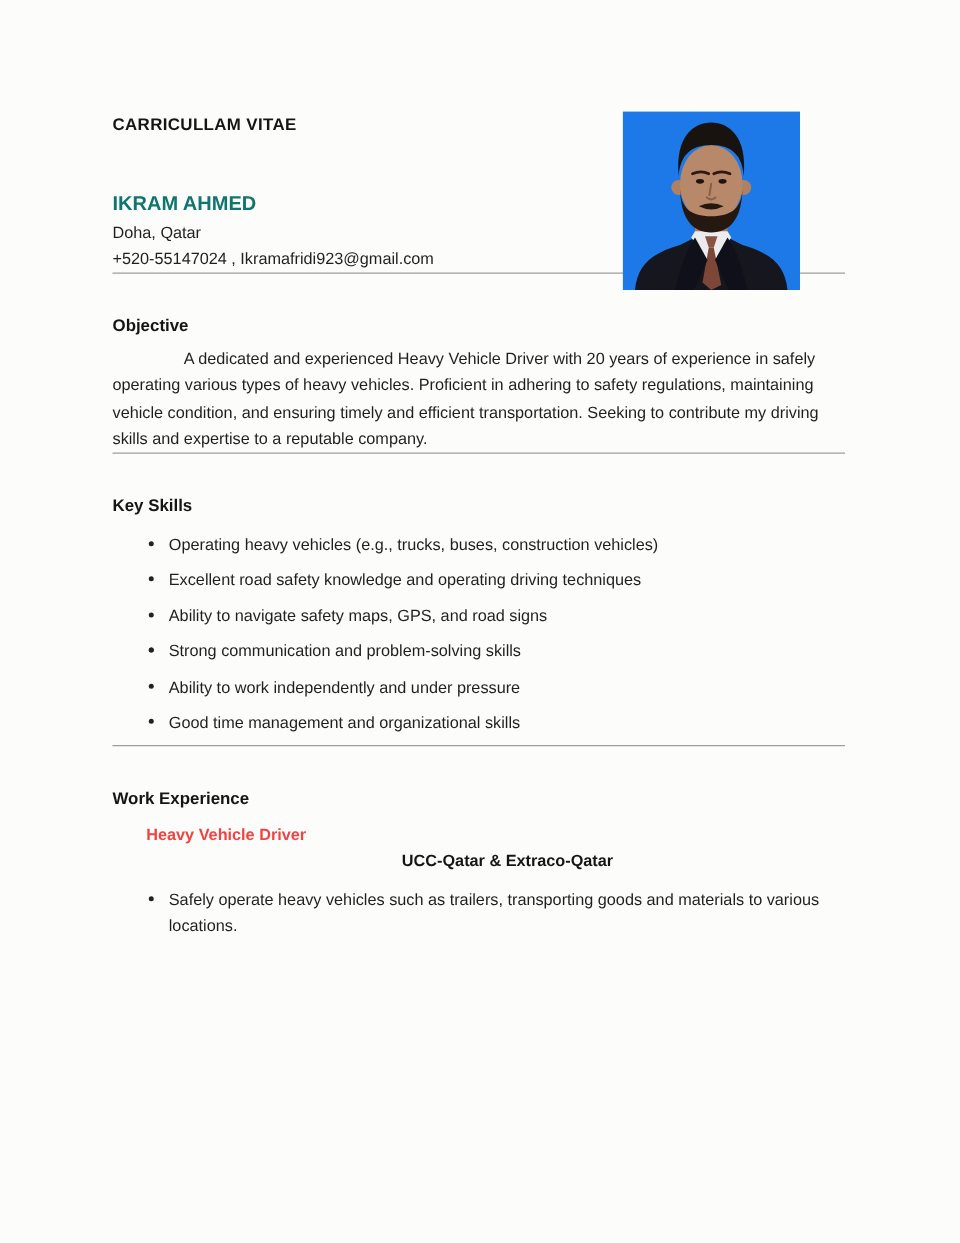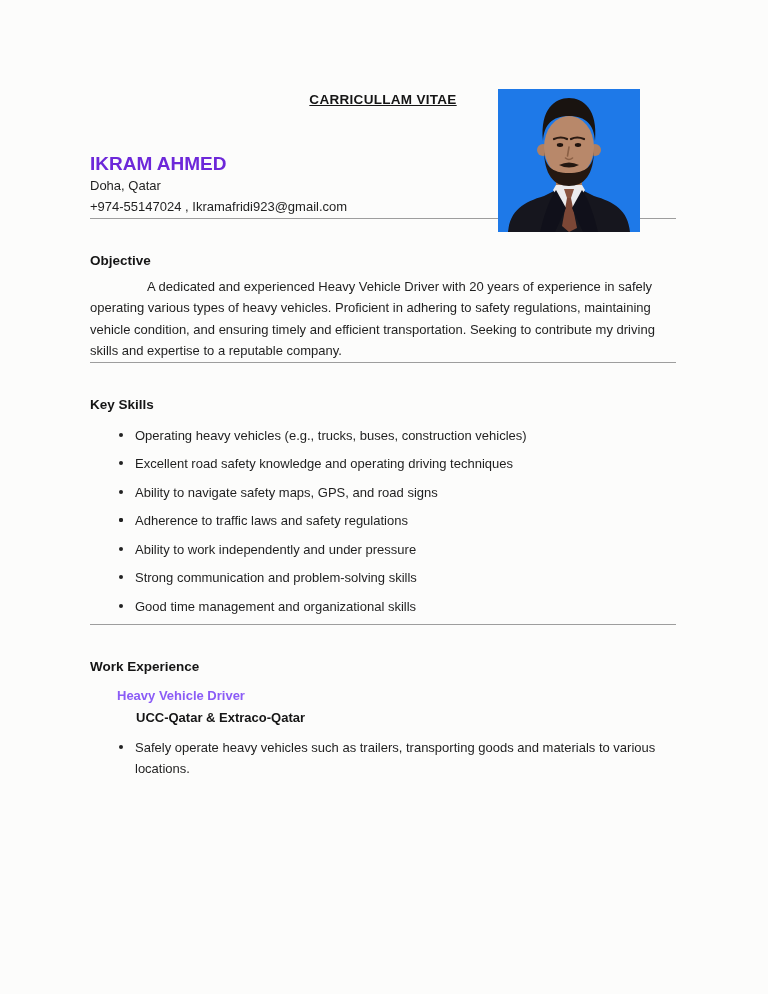--- a/index.html
+++ b/index.html
@@ -16,33 +16,31 @@
     background:#fcfcfb;
     overflow:hidden;
   }
   .content {
     position:absolute;
     left:90px; top:0;
     width:586px;
     padding-top:92px;
   }
   .doc-title {
-    text-align:center;
     font-weight:700;
     font-size:13.5px;
     letter-spacing:.3px;
     color:#151515;
-    text-decoration:underline;
   }
   .header-block { margin-top:46px; }
   .candidate-name {
     font-weight:700;
-    font-size:19px;
-    line-height:21.5px;
-    color:#6d28d9;
+    font-size:16px;
+    line-height:21.5px;
+    color:#0f766e;
   }
   .header-line {
     font-size:13px;
     line-height:21.5px;
   }
   hr.rule {
     border:none;
     border-top:1.5px solid #9d9d9d;
     margin:0;
   }
@@ -81,28 +79,29 @@
     width:4px; height:4px;
     border-radius:50%;
     background:#222;
   }
   .job-title {
     margin-top:11px;
     margin-left:27px;
     font-weight:700;
     font-size:13px;
     line-height:21.5px;
-    color:#8b5cf6;
+    color:#ef4444;
   }
   .company {
     margin-left:46px;
     font-weight:700;
     font-size:13px;
     line-height:21.5px;
     color:#151515;
+    text-align:center;
   }
   .duration {
     margin-left:46px;
     font-size:13px;
     line-height:21.5px;
   }
   ul.exp-list { margin-top:9px; }
   .photo-frame {
     position:absolute;
     left:498px; top:89px;
@@ -115,21 +114,21 @@
 <body>
 
 <div class="page">
   <div class="content">
 
     <div class="doc-title">CARRICULLAM VITAE</div>
 
     <div class="header-block">
       <div class="candidate-name">IKRAM AHMED</div>
       <div class="header-line">Doha, Qatar</div>
-      <div class="header-line">+974-55147024 , Ikramafridi923@gmail.com</div>
+      <div class="header-line">+520-55147024 , Ikramafridi923@gmail.com</div>
     </div>
 
     <hr class="rule rule-1">
 
     <div class="section-heading">Objective</div>
     <p class="objective-text">A dedicated and experienced Heavy Vehicle Driver with 20 years of experience in safely operating various types of heavy vehicles. Proficient in adhering to safety regulations, maintaining vehicle condition, and ensuring timely and efficient transportation. Seeking to contribute my driving skills and expertise to a reputable company.</p>
 
     <hr class="rule rule-2">
 
     <div class="section-heading">Key Skills</div>
@@ -144,30 +143,27 @@
         </li>
 
         <li>
           <span class="dot"></span><span>Ability to navigate safety maps, GPS, and road signs</span>
         </li>
 
         <li>
           <span class="dot"></span>
         </li>
 
-        <li>
-          <span class="dot"></span><span>Adherence to traffic laws and safety regulations</span>
+
+        <li>
+          <span class="dot"></span><span>Strong communication and problem-solving skills</span>
         </li>
 
         <li>
           <span class="dot"></span><span>Ability to work independently and under pressure</span>
-        </li>
-
-        <li>
-          <span class="dot"></span><span>Strong communication and problem-solving skills</span>
         </li>
 
         <li>
           <span class="dot"></span><span>Good time management and organizational skills</span>
         </li>
       </ul>
 
     <hr class="rule rule-3">
 
     <div class="section-heading">Work Experience</div>

